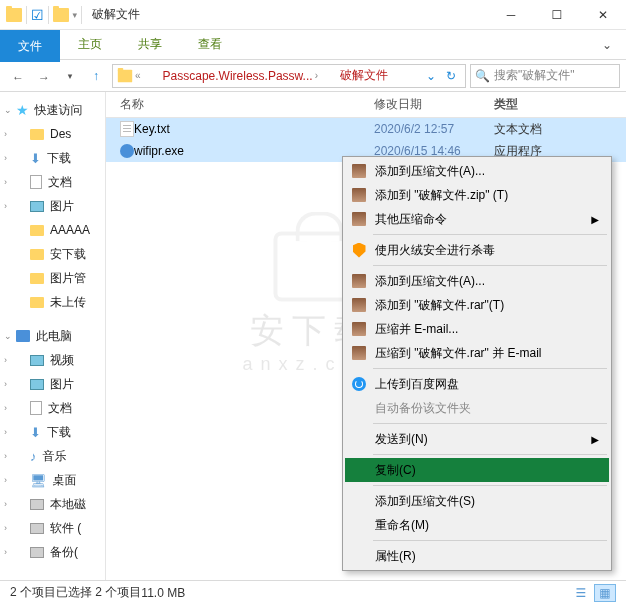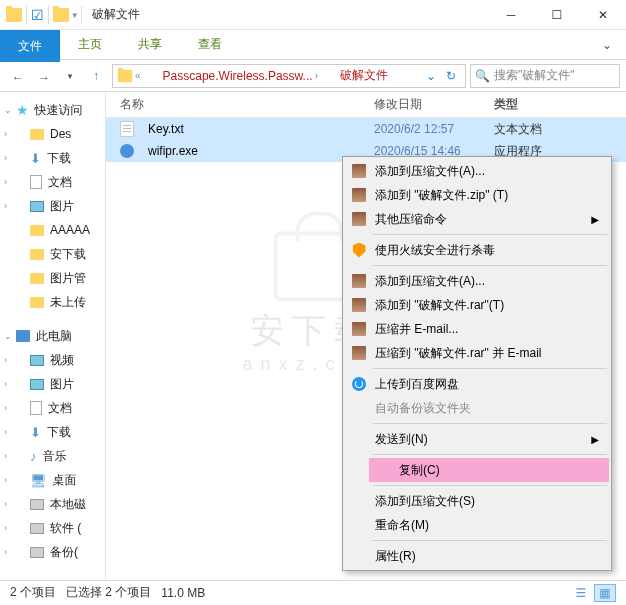--- a/index.html
+++ b/index.html
@@ -49,40 +49,40 @@
 .music-icon { color: #5b9bd5; font-size: 13px; }
 .desk-icon { color: #5b9bd5; font-size: 13px; }
 
 .main-pane { flex: 1; display: flex; flex-direction: column; }
 .col-headers { height: 26px; display: flex; align-items: center; border-bottom: 1px solid #e5e5e5; color: #555; }
 .col-name { width: 268px; padding-left: 14px; }
 .col-date { width: 120px; }
 .col-type { flex: 1; font-weight: bold; }
 .file-row { height: 22px; display: flex; align-items: center; padding-left: 14px; cursor: pointer; }
 .file-row.selected { background: #cde8ff; }
-.file-row .fn { width: 254px; display: flex; align-items: center; gap: 14px; }
+.file-row .fn { width: 254px; display: flex; align-items: center; gap: 0; }
 .file-row .fd { width: 120px; color: #5b7fb0; }
 .file-row .ft { color: #333; }
 .txt-icon { width: 14px; height: 16px; background: #fff; border: 1px solid #ccc; position: relative; }
 .txt-icon::after { content:''; position:absolute; top:3px; left:2px; right:2px; height:1px; background:#bbb; box-shadow:0 3px 0 #bbb,0 6px 0 #bbb; }
 .exe-icon { width: 14px; height: 14px; background: #4a90d9; border-radius: 50%; }
 
 .context-menu { position: absolute; left: 342px; top: 156px; width: 270px; background: #f0f0f0; border: 1px solid #a0a0a0; box-shadow: 3px 3px 6px rgba(0,0,0,0.25); padding: 2px; }
 .menu-item { height: 24px; display: flex; align-items: center; padding: 0 10px 0 30px; position: relative; color: #000; cursor: pointer; }
-.menu-item.highlighted { background: #f9a8d4; margin-left: 24px; }
+.menu-item.highlighted { background: #15803d; }
 .menu-item.disabled { color: #888; }
 .menu-icon { position: absolute; left: 6px; width: 16px; height: 16px; display: flex; align-items: center; justify-content: center; }
 .menu-sep { height: 1px; background: #d0d0d0; margin: 3px 2px 3px 28px; }
 .submenu-arrow { margin-left: auto; font-size: 10px; }
 .rar-icon { width: 14px; height: 14px; background: linear-gradient(#8b5a3c,#c4987a); border-radius: 1px; }
 .shield-icon { width: 13px; height: 15px; background: #ff9800; clip-path: polygon(50% 0,100% 20%,100% 60%,50% 100%,0 60%,0 20%); }
 .baidu-icon { width: 14px; height: 14px; background: #2196f3; border-radius: 50%; position: relative; }
 .baidu-icon::after { content:''; position:absolute; inset:3px; border:1.5px solid #fff; border-radius:50%; border-top-color:transparent; }
 
-.statusbar { height: 24px; border-top: 1px solid #dadada; display: flex; align-items: center; padding: 0 10px; gap: 10px; color: #333; }
+.statusbar { height: 24px; border-top: 1px solid #dadada; display: flex; align-items: center; padding: 0 10px; gap: 0; color: #333; }
 .status-right { margin-left: auto; display: flex; gap: 2px; }
 .view-btn { width: 22px; height: 18px; border: 1px solid transparent; display: flex; align-items: center; justify-content: center; cursor: pointer; color: #5b9bd5; }
 .view-btn.active { background: #cde8ff; border-color: #7ab8e8; }
 
 .watermark { position: absolute; left: 50%; top: 50%; transform: translate(-50%,-50%); text-align: center; pointer-events: none; opacity: 0.15; }
 .watermark .wm-top { font-size: 34px; color: #666; letter-spacing: 8px; }
 .watermark .wm-bot { font-size: 18px; color: #666; letter-spacing: 8px; }
 .wm-bag { width: 80px; height: 70px; border: 4px solid #aaa; border-radius: 8px; margin: 0 auto 6px; position: relative; }
 .wm-bag::before { content:''; position:absolute; top:-24px; left:18px; width:40px; height:26px; border:4px solid #aaa; border-bottom:none; border-radius:20px 20px 0 0; }
 </style>

